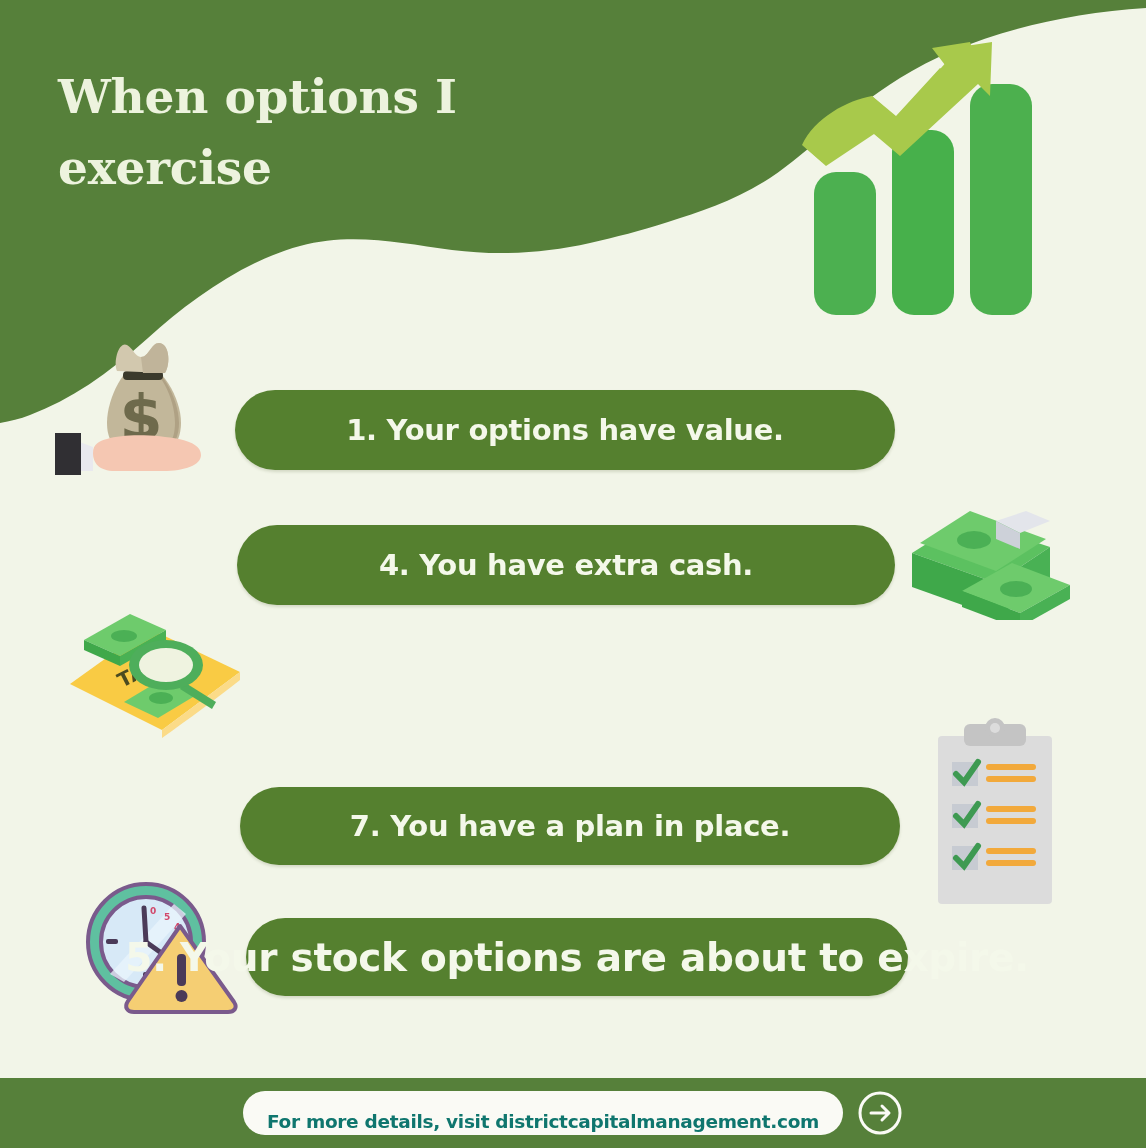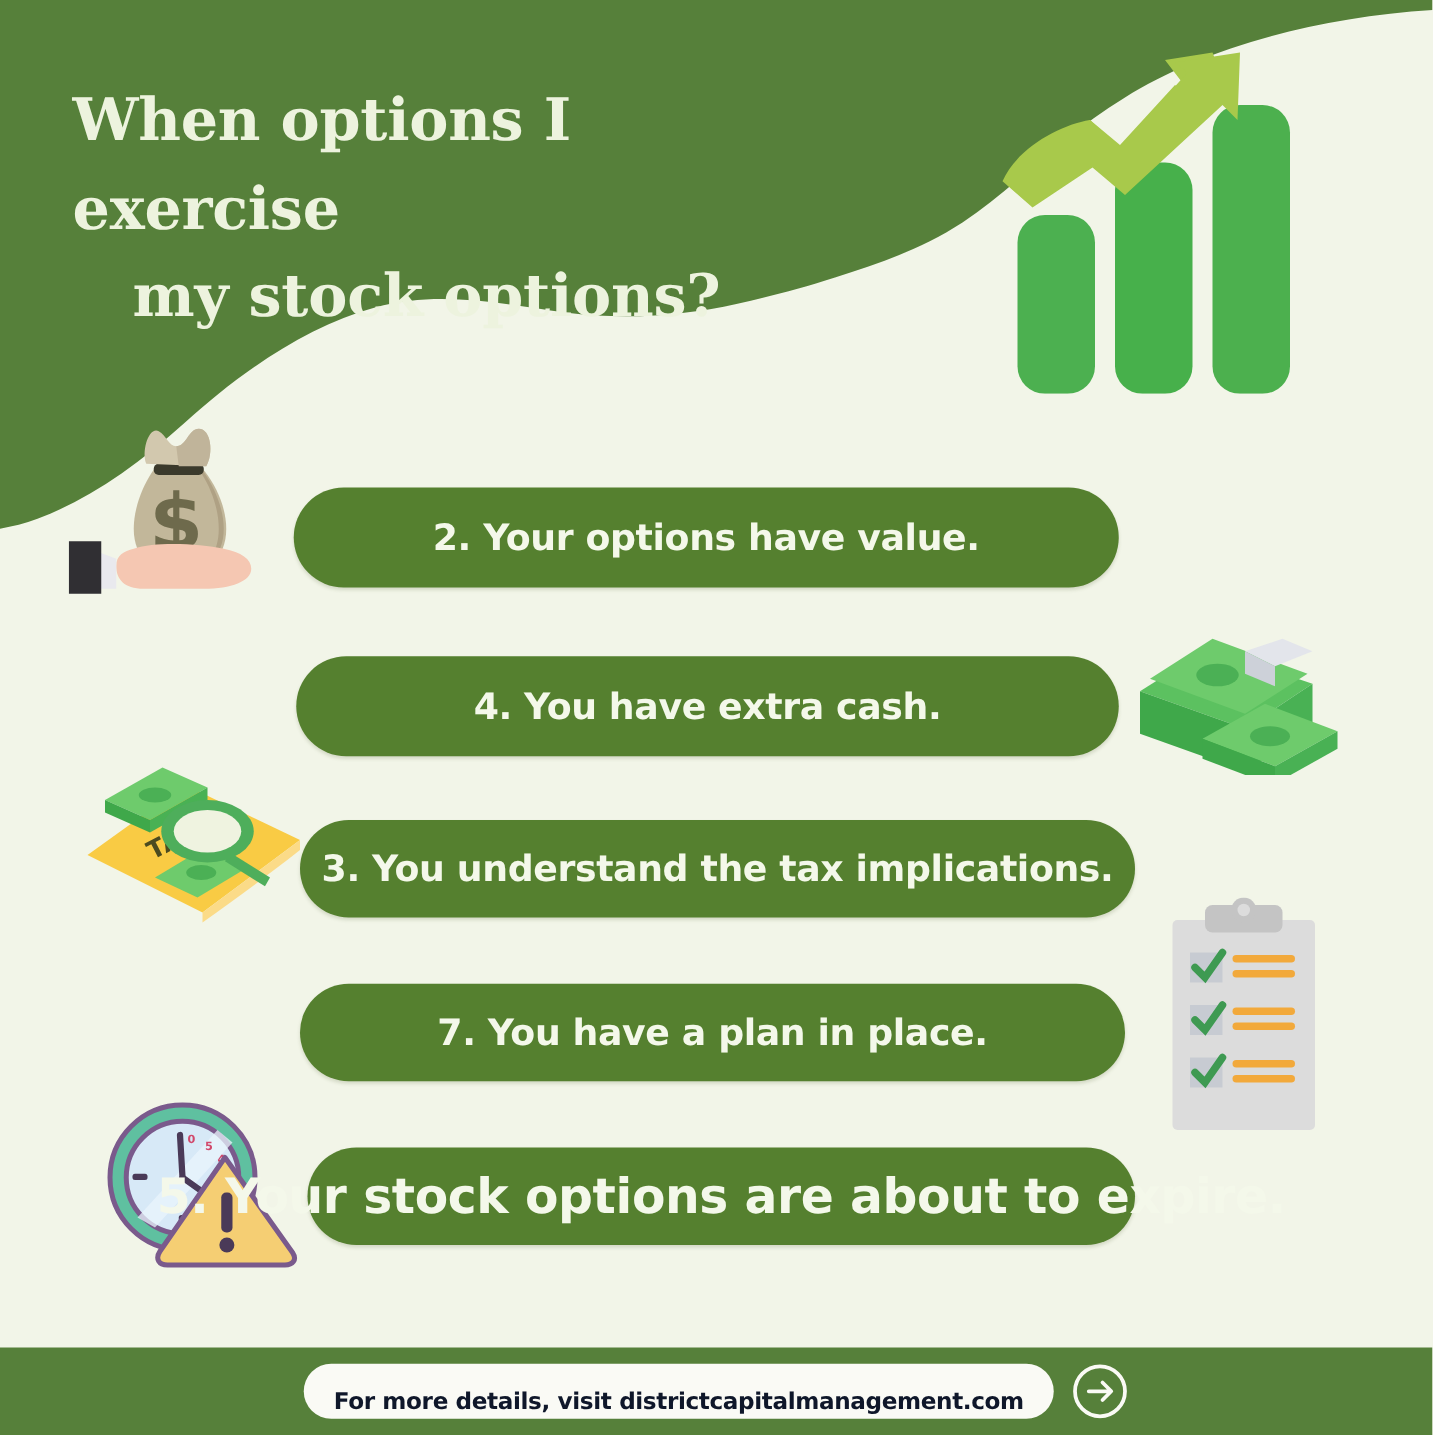--- a/index.html
+++ b/index.html
@@ -50,21 +50,21 @@
   #footer{
     position:absolute;left:0;top:1078px;width:1146px;height:70px;
     background:#56803A;
   }
   #footer-pill{
     position:absolute;left:243px;top:13px;width:600px;height:44px;
     background:#FAFAF5;border-radius:24px;
     display:flex;align-items:center;justify-content:center;
   }
   #footer-text{
-    color:#0f172a;
+    color:#0f766e;
     font-family:"DejaVu Sans", sans-serif;
     font-weight:bold;
     font-size:18.5px;
     letter-spacing:-0.3px;
     white-space:nowrap;
     margin-top:16px;
   }
   #footer-arrow{
     position:absolute;left:858px;top:1091px;width:44px;height:44px;
   }
@@ -82,21 +82,20 @@
              C640,231 616,237 590,243
              C545,253 500,256 452,250
              C400,243 352,232 300,246
              C244,261 190,300 148,338
              C108,374 70,400 30,415
              C20,419 10,421 0,423 Z" fill="#56803A"></path>
   </svg>
 
   <div id="title">
     <span>When options I exercise</span>
-    <span class="l2">my stock options?</span>
   </div>
 
   <svg id="barchart" viewBox="0 0 260 275">
 
     <rect x="14" y="132" width="62" height="143" rx="22" fill="#4CB050"></rect>
     <rect x="92" y="90" width="62" height="185" rx="22" fill="#47B04B"></rect>
     <rect x="170" y="44" width="62" height="231" rx="22" fill="#4CB04E"></rect>
 
     <path d="M6,108 L14,90 L72,56 L96,76 L140,28 L158,42 L132,8 L170,2 L186,44 L170,30 L98,112 L72,92 L22,122 Z" fill="#A8C94B"></path>
     <path d="M2,105 C14,78 48,60 72,56 L96,78 L150,18 L140,10 L192,2 L190,56 L178,44 L100,116 L74,94 L26,126 Z" fill="#A8C94B"></path>
@@ -116,21 +115,21 @@
       <text x="86" y="104" font-family="DejaVu Sans, sans-serif" font-size="62" font-weight="bold" fill="#6E6A4C" text-anchor="middle">$</text>
 
       <path d="M52,104 C70,98 104,100 124,104 C138,107 146,112 146,120 C146,130 130,136 108,136
                L60,136 C44,136 38,128 38,118 C38,109 44,106 52,104 Z" fill="#F5C7B2"></path>
       <path d="M38,112 L38,136 L22,136 L22,106 Z" fill="#E9E9EE"></path>
 
       <rect x="0" y="98" width="26" height="42" fill="#302F33"></rect>
     </svg>
   </div>
   <div class="pill" style="left:235px;top:390px;width:660px;height:80px;">
-    <span class="pill-text" style="font-size:29px;">2. Your options have value.</span>
+    <span class="pill-text" style="font-size:29px;">1. Your options have value.</span>
   </div>
 
   <div class="pill" style="left:237px;top:525px;width:658px;height:80px;">
     <span class="pill-text" style="font-size:29px;">4. You have extra cash.</span>
   </div>
   <div class="icon-wrap" style="left:900px;top:495px;width:175px;height:125px;">
     <svg viewBox="0 0 175 125" width="175" height="125">
 
       <path d="M12,58 L66,24 L150,52 L96,88 Z" fill="#5CC160"></path>
       <path d="M12,58 L12,92 L96,122 L96,88 Z" fill="#3FA84A"></path>
@@ -163,23 +162,20 @@
       <path d="M22,30 L68,4 L104,20 L58,46 Z" fill="#6ECB6C"></path>
       <path d="M22,30 L22,40 L58,56 L58,46 Z" fill="#3FA84A"></path>
       <path d="M58,46 L104,20 L104,30 L58,56 Z" fill="#49B154"></path>
       <ellipse cx="62" cy="26" rx="13" ry="6" fill="#4BB055"></ellipse>
 
       <path d="M122,72 L154,92 L150,99 L118,79 Z" fill="#4EAE5B"></path>
 
       <ellipse cx="104" cy="55" rx="37" ry="25" fill="#4EAE5B"></ellipse>
       <ellipse cx="104" cy="55" rx="27" ry="17" fill="#EFF3E0"></ellipse>
     </svg>
-  </div>
-  <div class="pill" style="left:240px;top:656px;width:668px;height:78px;">
-    <span class="pill-text" style="font-size:29px;">3. You understand the tax implications.</span>
   </div>
 
   <div class="pill" style="left:240px;top:787px;width:660px;height:78px;">
     <span class="pill-text" style="font-size:29px;">7. You have a plan in place.</span>
   </div>
   <div class="icon-wrap" style="left:930px;top:718px;width:130px;height:195px;">
     <svg viewBox="0 0 130 195" width="130" height="195">
       <rect x="8" y="18" width="114" height="168" rx="4" fill="#DCDCDC"></rect>
       <rect x="34" y="6" width="62" height="22" rx="6" fill="#C4C4C4"></rect>
       <circle cx="65" cy="10" r="10" fill="#C4C4C4"></circle>

